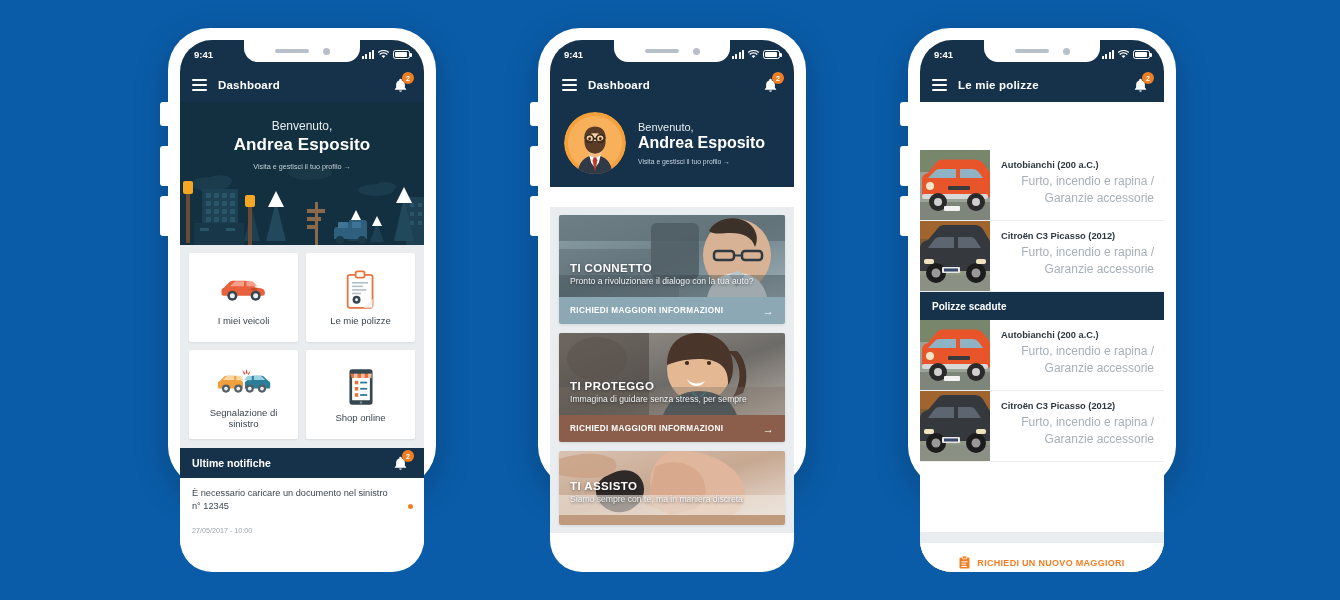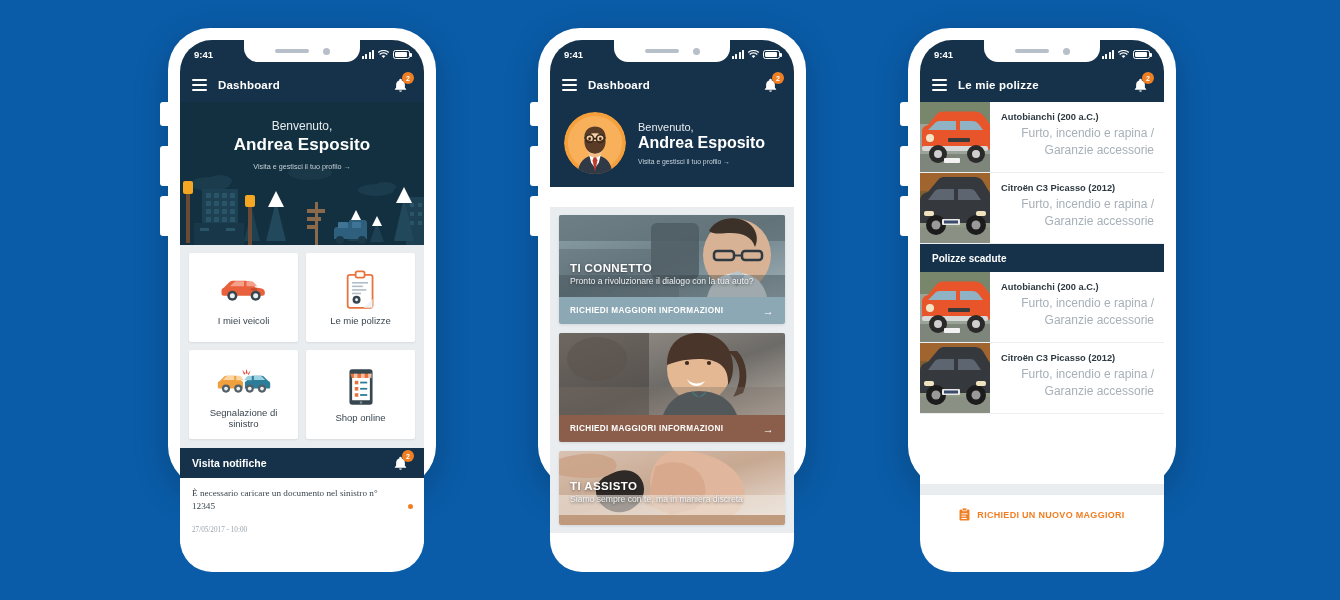--- a/index.html
+++ b/index.html
@@ -133,21 +133,21 @@
   }
   .tile-ico { height:44px; display:flex; align-items:center; justify-content:center; }
   .tile-label { font-size:9.5px; color:#3a4650; text-align:center; line-height:1.2; padding:0 6px; }
 
   
   .notif-head {
     background:#16324a; height:30px;
     display:flex; align-items:center; padding:0 12px;
   }
   .notif-head-title { color:#fff; font-size:10.5px; font-weight:bold; }
-  .notif-item { background:#fff; padding:9px 12px 10px; position:relative;font-family:Liberation Serif, serif; }
+  .notif-item { background:#fff; padding:9px 12px 10px; position:relative; }
   .notif-text { font-size:9.2px; color:#3a4650; line-height:1.45; padding-right:14px; }
   .notif-date { font-size:7.2px; color:#9aa4ad; margin-top:12px; }
   .notif-dot { position:absolute; right:11px; top:26px; width:5px;height:5px;border-radius:50%;background:#f07f24; }
 
   
   .hero2 { background:#16324a; padding:10px 14px 13px; display:flex; align-items:center; gap:12px; }
   .avatar { width:62px;height:62px;border-radius:50%; overflow:hidden; flex:0 0 62px; }
   .hero2-txt {}
   .hero2-greet { color:#e6ebef; font-size:11px; }
   .hero2-name { color:#fff; font-size:16px; font-weight:bold; margin-top:1px; }
@@ -159,21 +159,21 @@
   .promo-img { position:relative; height:82px; overflow:hidden; }
   .promo-img .ph { position:absolute; inset:0; }
   .promo-copy { position:absolute; left:11px; bottom:9px; z-index:3; }
   .promo-title { color:#fff; font-size:11.5px; font-weight:bold; letter-spacing:.4px; text-shadow:0 1px 3px rgba(0,0,0,.5); }
   .promo-sub { color:#eef2f5; font-size:8.6px; line-height:1.38; margin-top:2px; text-shadow:0 1px 3px rgba(0,0,0,.55); }
   .promo-cta { height:27px; display:flex; align-items:center; padding:0 11px; }
   .promo-cta span { color:#fff; font-size:8.2px; font-weight:bold; letter-spacing:.35px; }
   .promo-cta .arr { margin-left:auto; color:#fff; font-size:11px; }
 
   
-  .policy-list { background:#fde047; }
+  .policy-list { background:#fde047;margin-top:48px; }
   .policy { display:flex; background:#fff; border-bottom:1px solid #eceff1; cursor:pointer; }
   .policy-img { width:70px; flex:0 0 70px; height:70px; overflow:hidden; position:relative; }
   .policy-body { padding:10px 10px 9px 11px; }
   .policy-title { font-size:9.3px; font-weight:bold; color:#2c3840; }
   .policy-sub { font-size:12px; color:#a6b0b8; line-height:1.4; margin-top:3px;text-align:right; }
   .section-head { background:#16324a; height:28px; display:flex; align-items:center; padding:0 12px; }
   .section-head span { color:#fff; font-size:10px; font-weight:bold; }
   .policy-filler { background:#fff; height:70px; }
   .policy-footer {
     background:#fff; height:40px;
@@ -390,21 +390,21 @@
                   <rect x="17" y="30" width="8" height="2" fill="#2b7d99"></rect>
                 </g>
               <circle cx="18" cy="39.5" r="1.4" fill="#7d8c96"></circle>
             </svg>
           </div>
           <div class="tile-label">Shop online</div>
         </div>
       </div>
 
       <div class="notif-head">
-        <div class="notif-head-title">Visita notifiche</div>
+        <div class="notif-head-title">Ultime notifiche</div>
         <div class="bell-wrap">
           <svg class="bell" width="15" height="15" viewBox="0 0 24 24">
             <path d="M12 22a2.2 2.2 0 0 0 2.2-2.2H9.8A2.2 2.2 0 0 0 12 22zm7-6.3v-5c0-3.3-2-6-5-6.7V3.2a2 2 0 1 0-4 0V4c-3 .7-5 3.4-5 6.7v5L3 17.6v1h18v-1z" fill="#fff"></path>
           </svg>
           <div class="badge">2</div>
         </div>
       </div>
 
       <div class="notif-item">
         <div class="notif-text">È necessario caricare un documento nel sinistro n° 12345</div>
@@ -541,20 +541,24 @@
               <path d="M108 32c0-22 14-32 32-32s34 12 34 34c0 8-2 14-5 18 1-18-9-26-29-26-16 0-27 4-32 6z" fill="#4a352a"></path>
               <path d="M168 18c10 6 14 18 12 30-2 10-6 16-6 16l10-4c6-14 4-32-6-42z" fill="#4a352a"></path>
               <path d="M128 46c4 5 12 6 18 2-3 6-14 8-18-2z" fill="#fff"></path>
               <circle cx="128" cy="30" r="2.1" fill="#3b2a1e"></circle>
                 <circle cx="150" cy="30" r="2.1" fill="#3b2a1e"></circle>
               <path d="M104 82c6-16 18-24 36-24s32 8 38 24z" fill="#3d4c52"></path>
               <path d="M132 58c4 8 12 8 16 0l-8 6z" fill="#2a7f8f"></path>
               <rect x="0" y="54" width="226" height="28" fill="#7b7067" opacity=".35"></rect>
               <ellipse cx="38" cy="26" rx="30" ry="22" fill="#5b534c" opacity=".6"></ellipse>
             </svg>
+            <div class="promo-copy">
+              <div class="promo-title">TI PROTEGGO</div>
+              <div class="promo-sub">Immagina di guidare senza stress, per sempre</div>
+            </div>
           </div>
           <div class="promo-cta" style="background:#8a5e4a">
             <span>RICHIEDI MAGGIORI INFORMAZIONI</span>
             <span class="arr">→</span>
           </div>
         </div>
 
         <div class="promo">
           <div class="promo-img" style="height:64px">
             <svg class="ph" viewBox="0 0 226 64" preserveAspectRatio="none">

